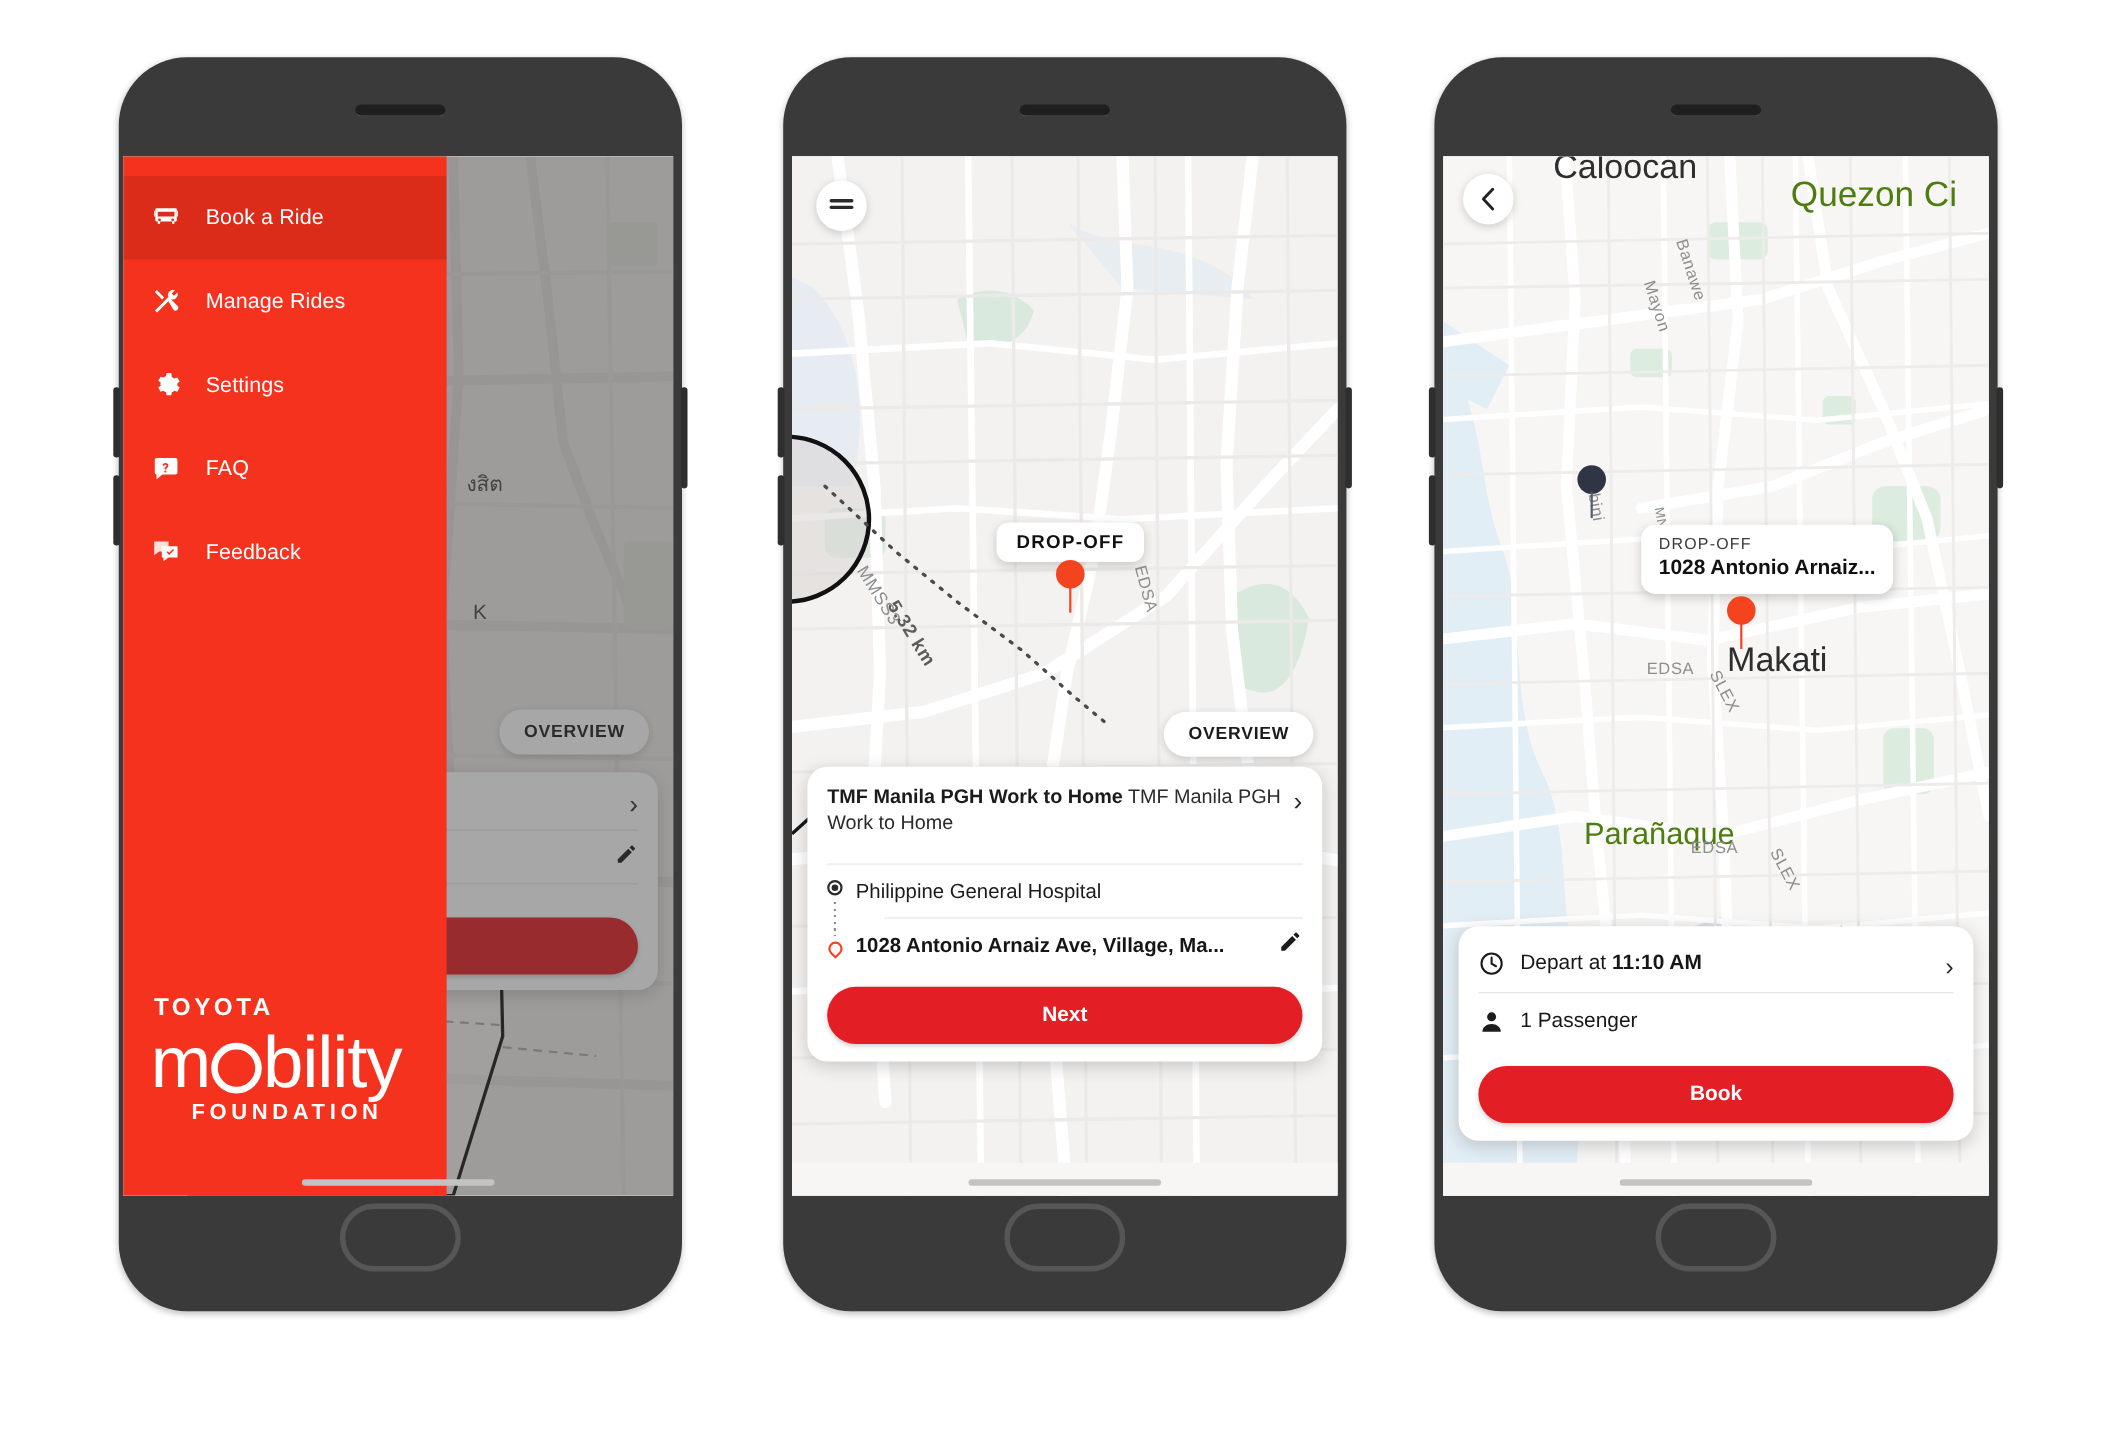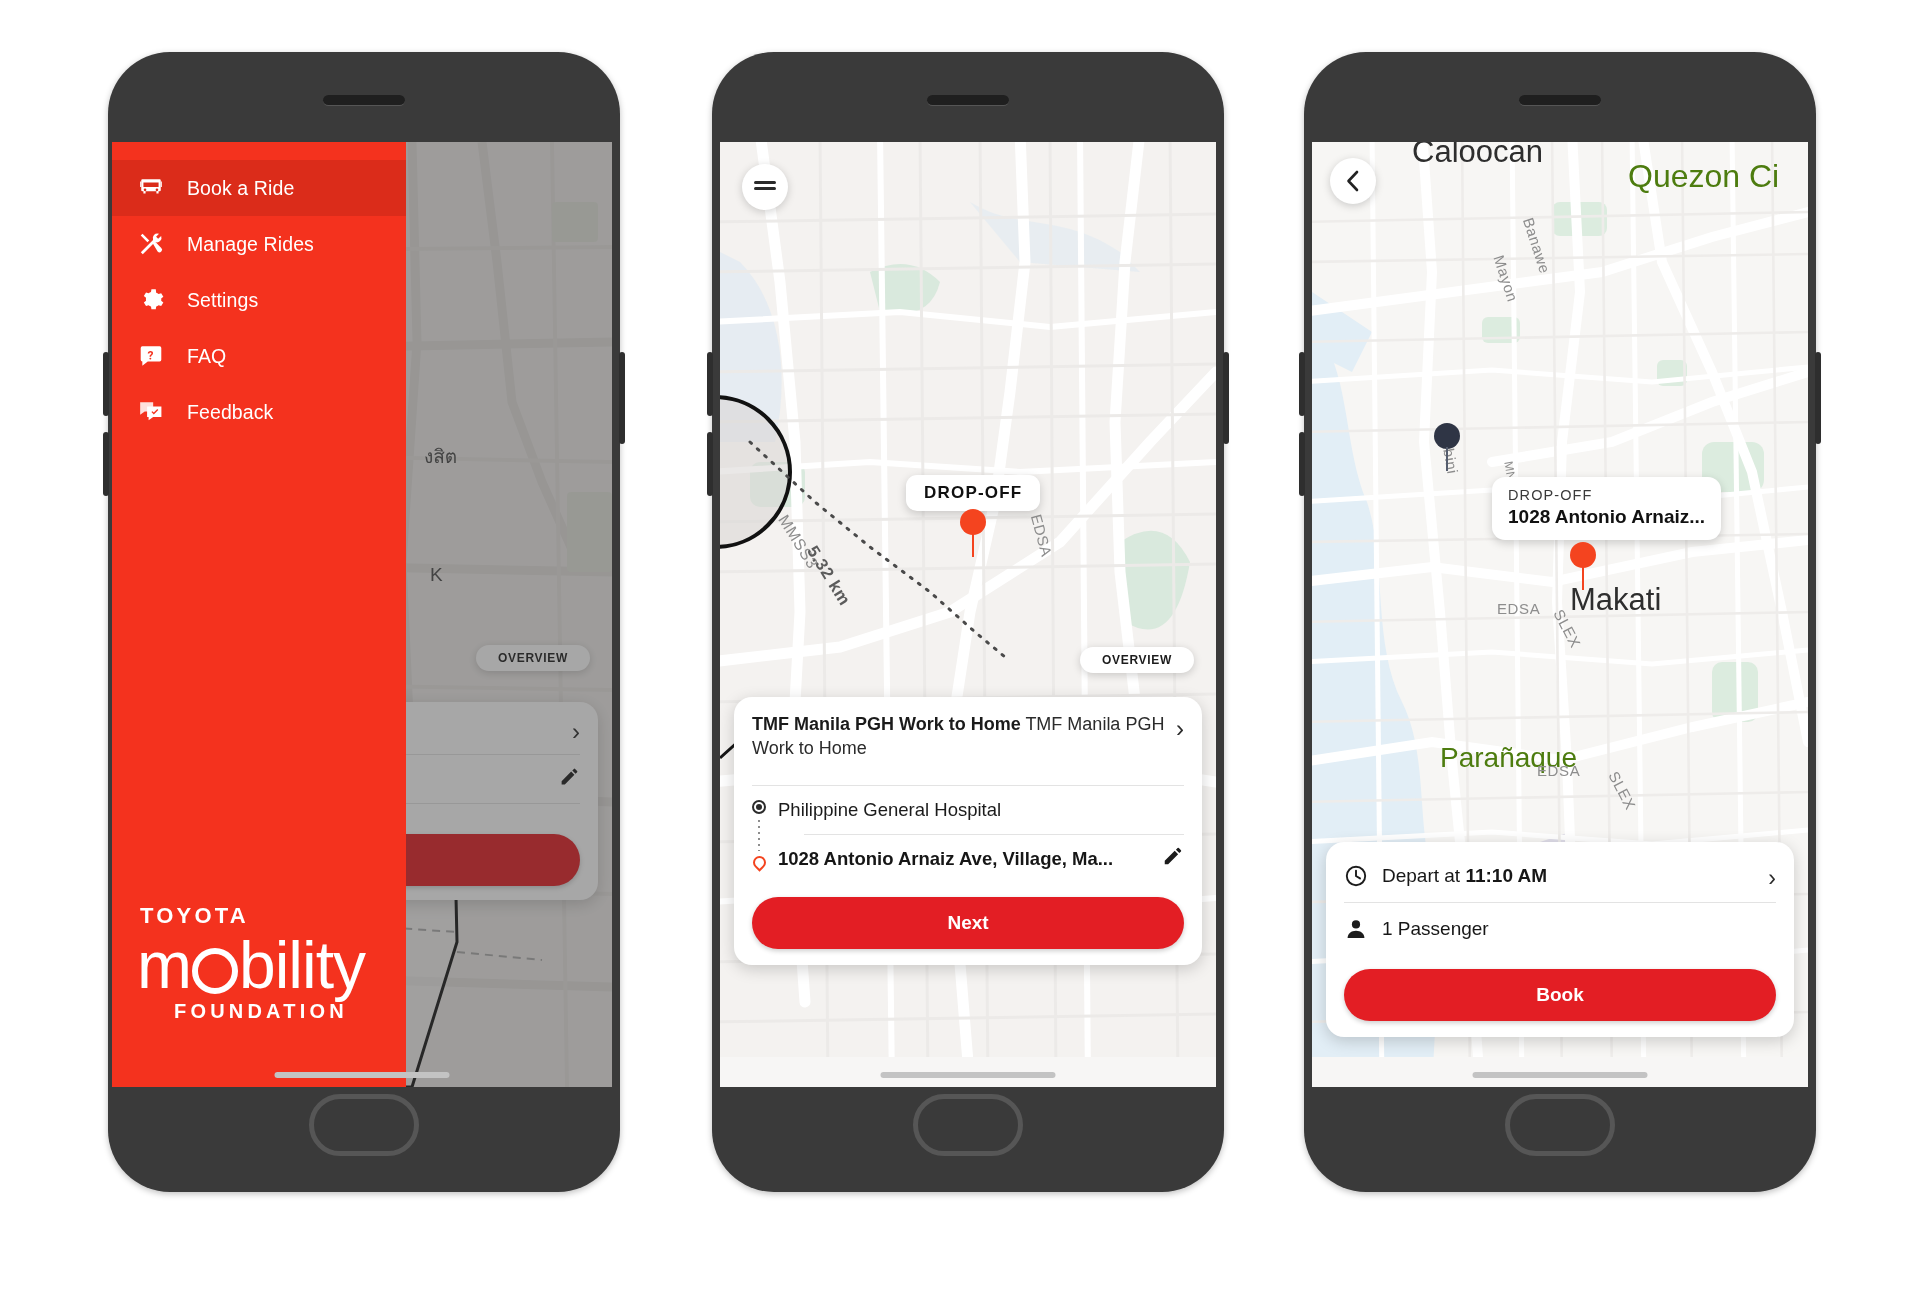--- a/index.html
+++ b/index.html
@@ -57,34 +57,34 @@
   .map svg { position: absolute; inset: 0; width: 100%; height: 100%; display:block; }
   .map-label {
     position: absolute;
     color: #2b2b2b;
     font-weight: 400;
     white-space: nowrap;
     pointer-events: none;
   }
   .map-label.city { font-size: 30px; color: #4d7c0f; }
   .map-label.road { font-size: 15px; color: #8d8d8d; letter-spacing: .6px; }
-  .map-label.small { font-size: 13px; color: #9a9a9a; margin-top: 17px; }
+  .map-label.small { font-size: 13px; color: #9a9a9a; }
 
   
   .dim { position:absolute; inset:0; background:rgba(60,60,60,.45); }
   .drawer {
     position: absolute; left: 0; top: 0;
     width: 294px; height: 100%;
     background: #f4321e;
     display: flex; flex-direction: column;
   }
   .drawer-items { padding-top: 18px; }
   .drawer-item {
     display: flex; align-items: center;
-    height: 56px; padding-left: 26px; gap: 23px;
+    height: 76px; padding-left: 26px; gap: 23px;
     color: #fff; font-size: 19.5px; letter-spacing: .1px;
   }
   .drawer-item.active { background: rgba(0,0,0,.10); }
   .drawer-item .ico { width: 26px; height: 26px; display:flex; align-items:center; justify-content:center; flex:0 0 26px; }
   .drawer-item .ico svg { width: 26px; height: 26px; fill: #fff; }
 
   .tmf-logo {
     margin-top: auto; padding: 0 0 64px 28px;
     color: #fff; user-select: none;
   }
@@ -104,22 +104,22 @@
   }
 
   
   .chip {
     position: absolute; background: #fff;
     border-radius: 24px;
     box-shadow: 0 2px 8px rgba(0,0,0,.18);
     display:flex; align-items:center; justify-content:center;
   }
   .chip.overview {
-    height: 26px; padding: 0 22px;
-    font-size: 12px; font-weight: 700; letter-spacing: .7px; color:#1c1c1c;
+    height: 41px; padding: 0 22px;
+    font-size: 16px; font-weight: 700; letter-spacing: .7px; color:#1c1c1c;
   }
   .chip.hamburger {
     width: 46px; height: 46px; border-radius: 50%;
   }
   .chip.back {
     width: 46px; height: 46px; border-radius: 50%; font-size: 24px; color:#222;
   }
 
   
   .callout {

